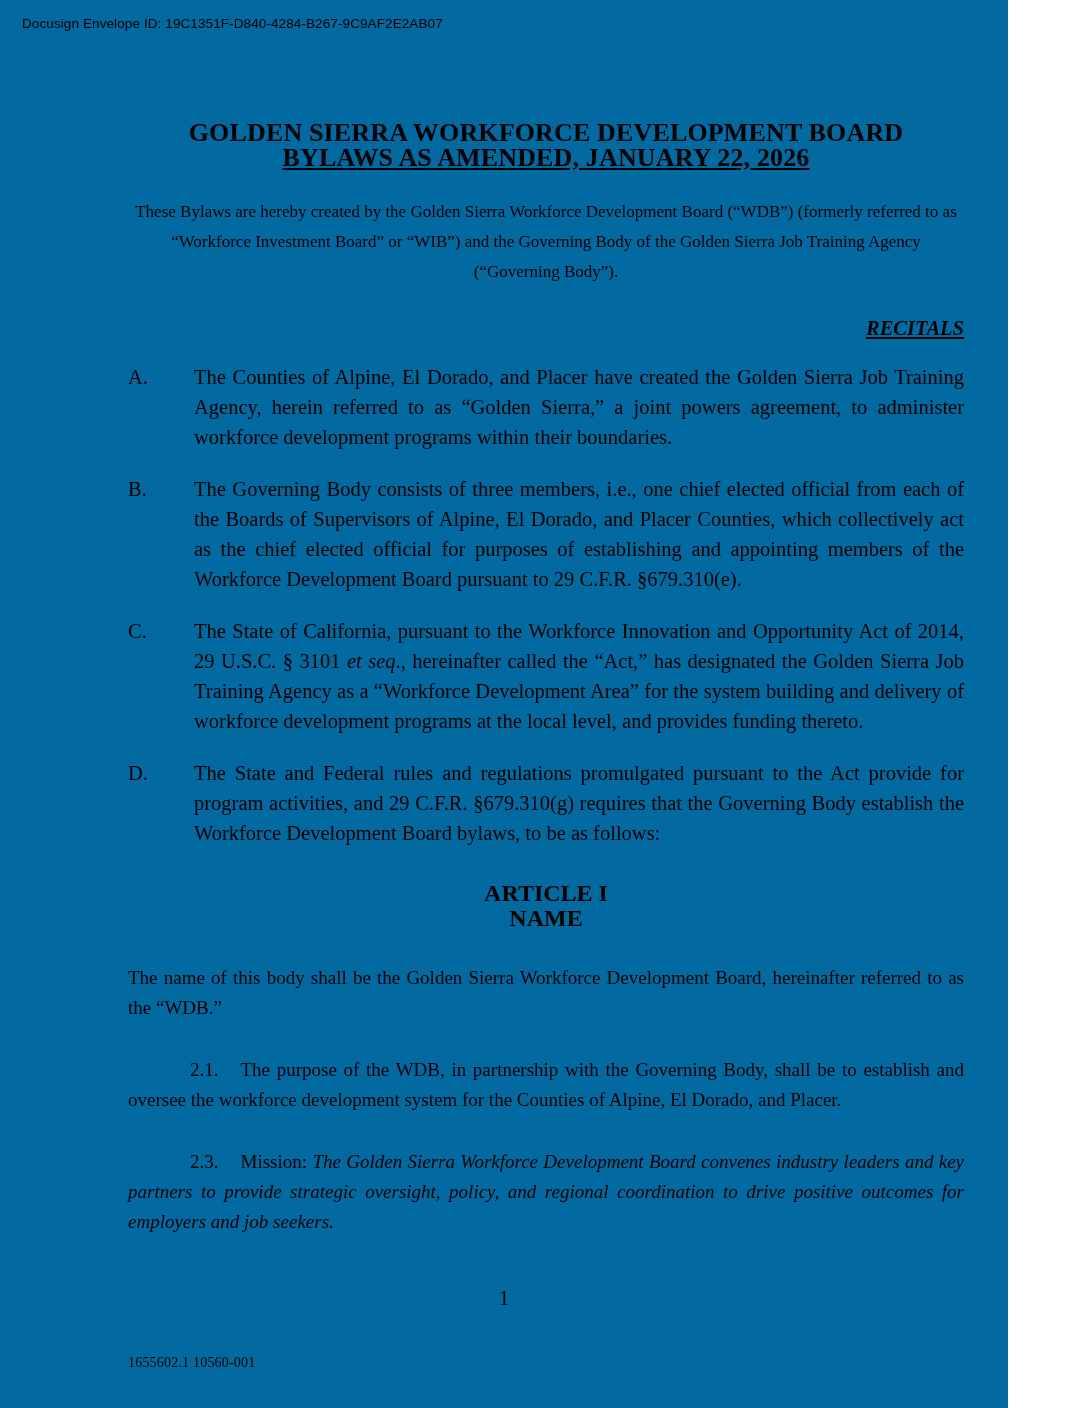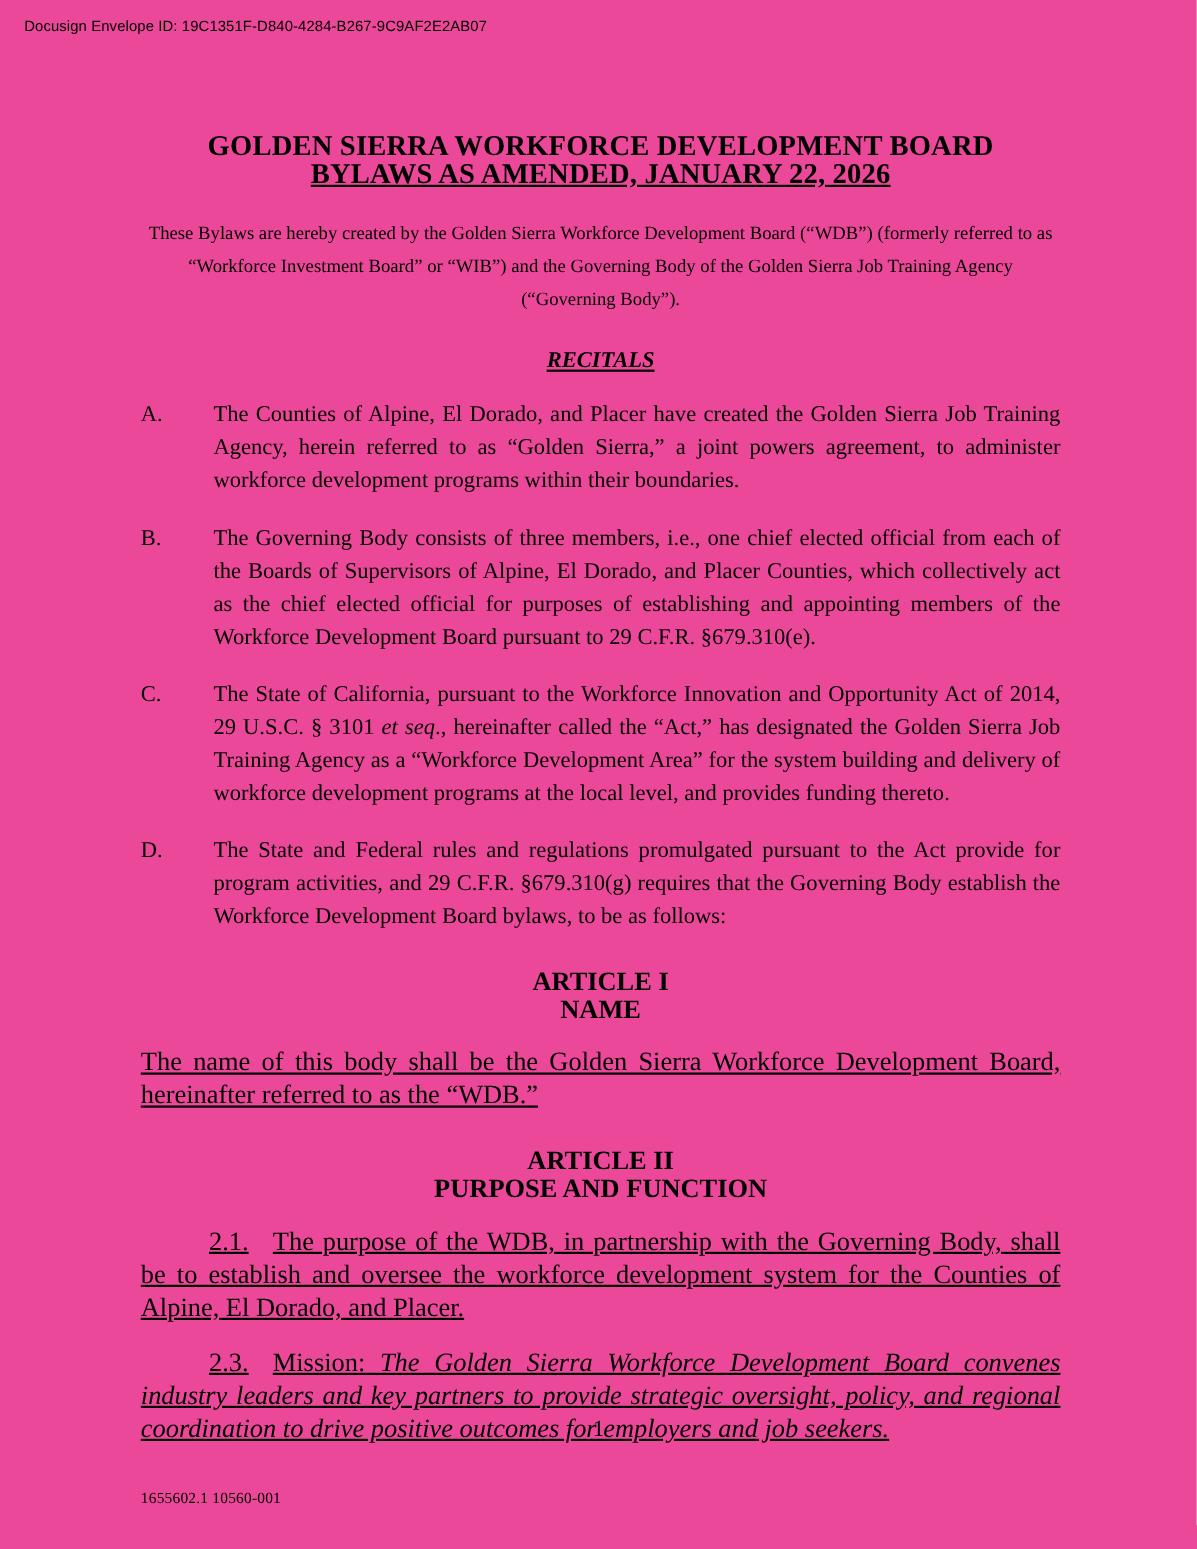--- a/index.html
+++ b/index.html
@@ -6,23 +6,23 @@
     margin: 0;
     padding: 0;
     background: #ffffff;
   }
   body {
     font-family: "Liberation Serif", "DejaVu Serif", serif;
     color: #000000;
   }
   .page {
     position: relative;
-    width: 1088px;
+    width: 1008px;
     height: 1408px;
-    background: #ec4899;
+    background: #0369a1;
     box-sizing: border-box;
     overflow: hidden;
   }
 
   
   .docusign-header {
     position: absolute;
     top: 16px;
     left: 22px;
     font-family: "Liberation Sans", "DejaVu Sans", sans-serif;
@@ -54,21 +54,21 @@
 
   .intro {
     margin-top: 27px;
     text-align: center;
     font-size: 17px;
     line-height: 30px;
   }
 
   .recitals-heading {
     margin-top: 30px;
-    text-align: center;
+    text-align: right;
     font-weight: bold;
     font-style: italic;
     font-size: 20.5px;
     text-decoration: underline;
     text-underline-offset: 2px;
   }
 
   
   .recital {
     display: flex;
@@ -94,26 +94,25 @@
   .article-heading {
     margin-top: 33px;
     text-align: center;
     font-weight: bold;
     font-size: 24px;
     line-height: 25px;
   }
 
   
   .body-para {
-    margin-top: 20px;
-    font-size: 24px;
+    margin-top: 32px;
+    font-size: 19px;
     line-height: 30px;
     text-align: justify;
     text-justify: inter-word;
-    text-decoration: underline;
   }
   .body-para.indented {
     text-indent: 62px;
   }
   .num {
     margin-right: 22px;
   }
   .it {
     font-style: italic;
   }
@@ -174,24 +173,20 @@
       <div class="recital-body">The State and Federal rules and regulations promulgated pursuant to the Act provide for program activities, and 29 C.F.R. §679.310(g) requires that the Governing Body establish the Workforce Development Board bylaws, to be as follows:</div>
     </div>
 
     <div class="article-heading">
       <div>ARTICLE I</div>
       <div>NAME</div>
     </div>
 
     <div class="body-para">The name of this body shall be the Golden Sierra Workforce Development Board, hereinafter referred to as the “WDB.”</div>
 
-    <div class="article-heading">
-      <div>ARTICLE II</div>
-      <div>PURPOSE AND FUNCTION</div>
-    </div>
 
     <div class="body-para indented"><span class="num">2.1.</span><span>The purpose of the WDB, in partnership with the Governing Body, shall be to establish and oversee the workforce development system for the Counties of Alpine, El Dorado, and Placer.</span></div>
 
 
     <div class="body-para indented"><span class="num">2.3.</span><span>Mission:</span> <span class="it">The Golden Sierra Workforce Development Board convenes industry leaders and key partners to provide strategic oversight, policy, and regional coordination to drive positive outcomes for employers and job seekers.</span></div>
 
   </div>
 
   <div class="footer-ref">1655602.1  10560-001</div>
 

